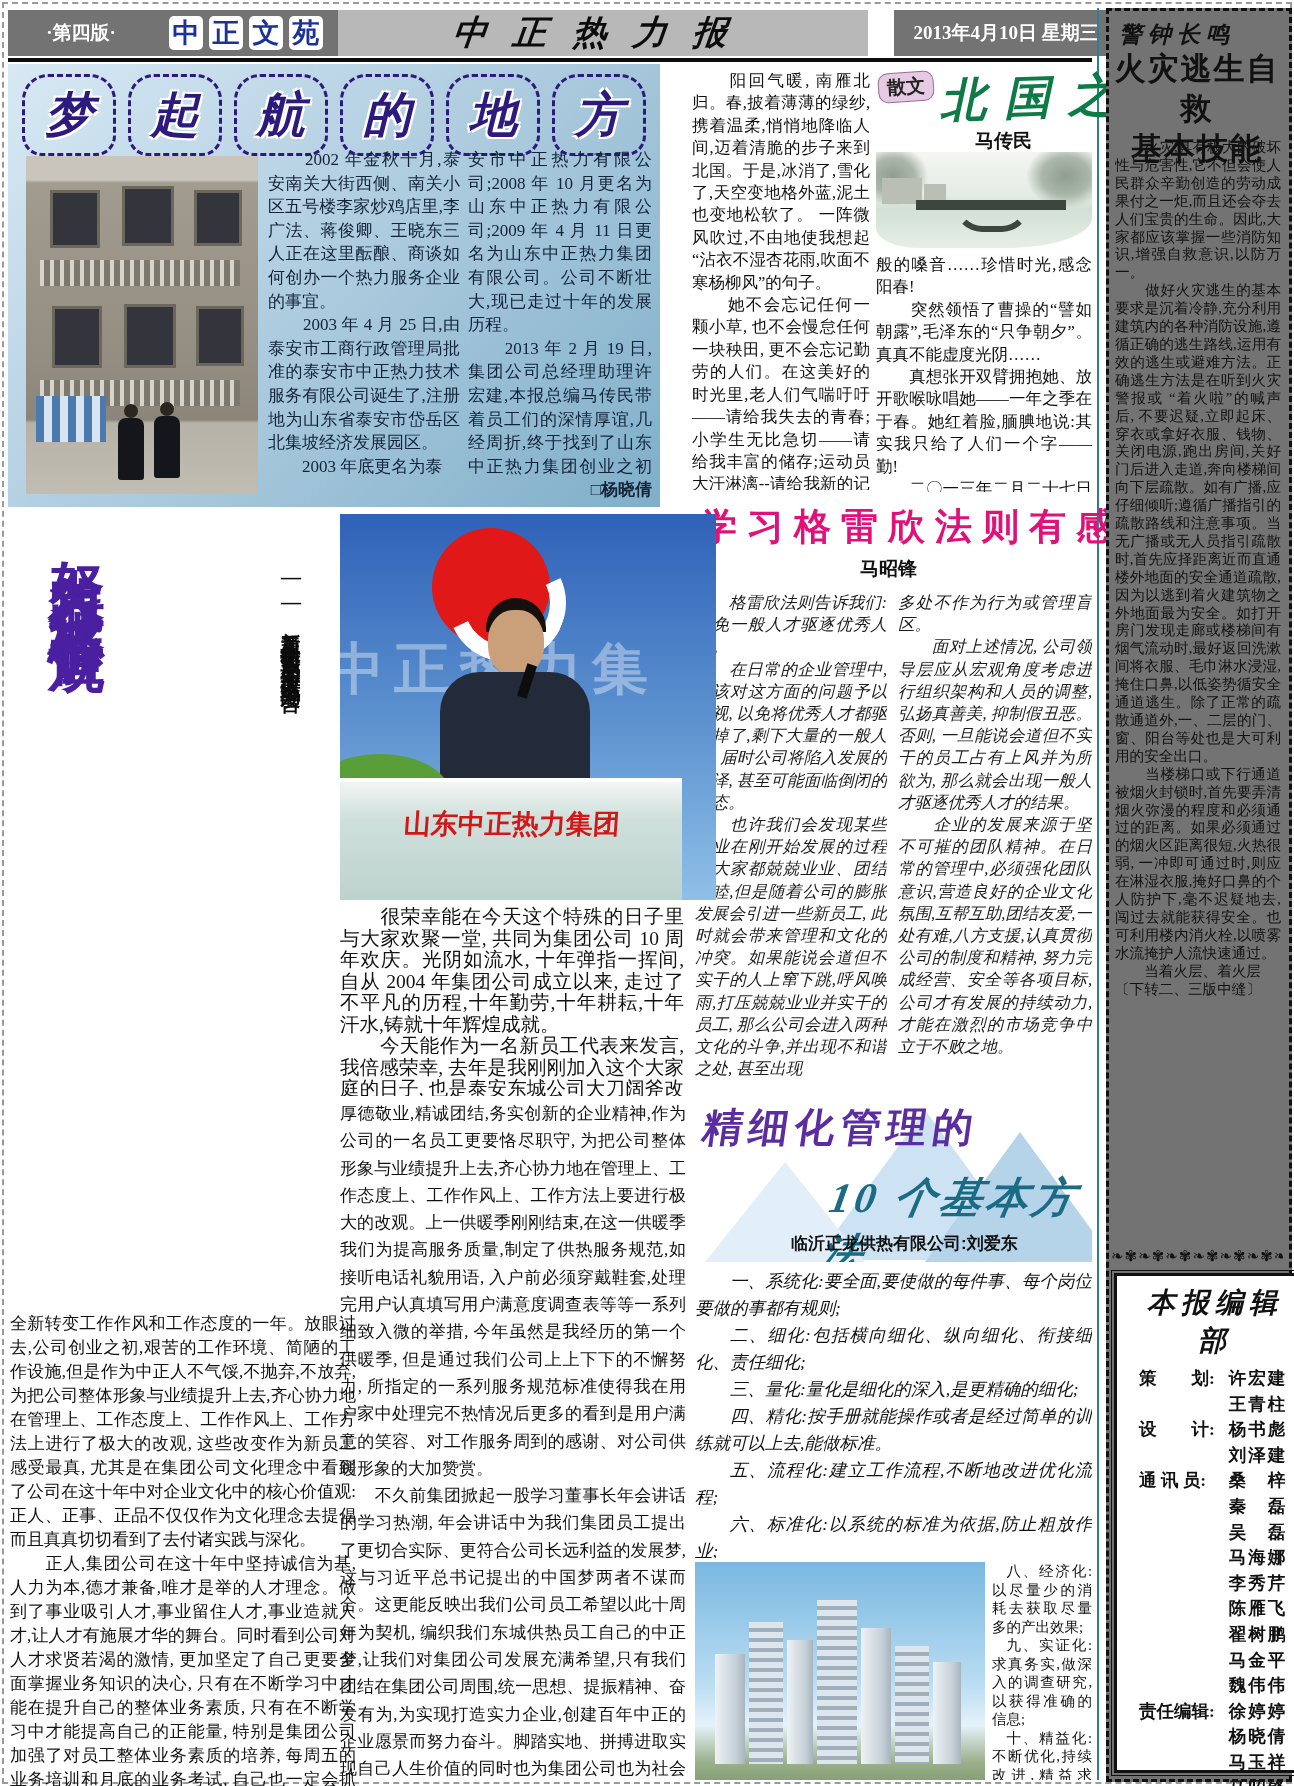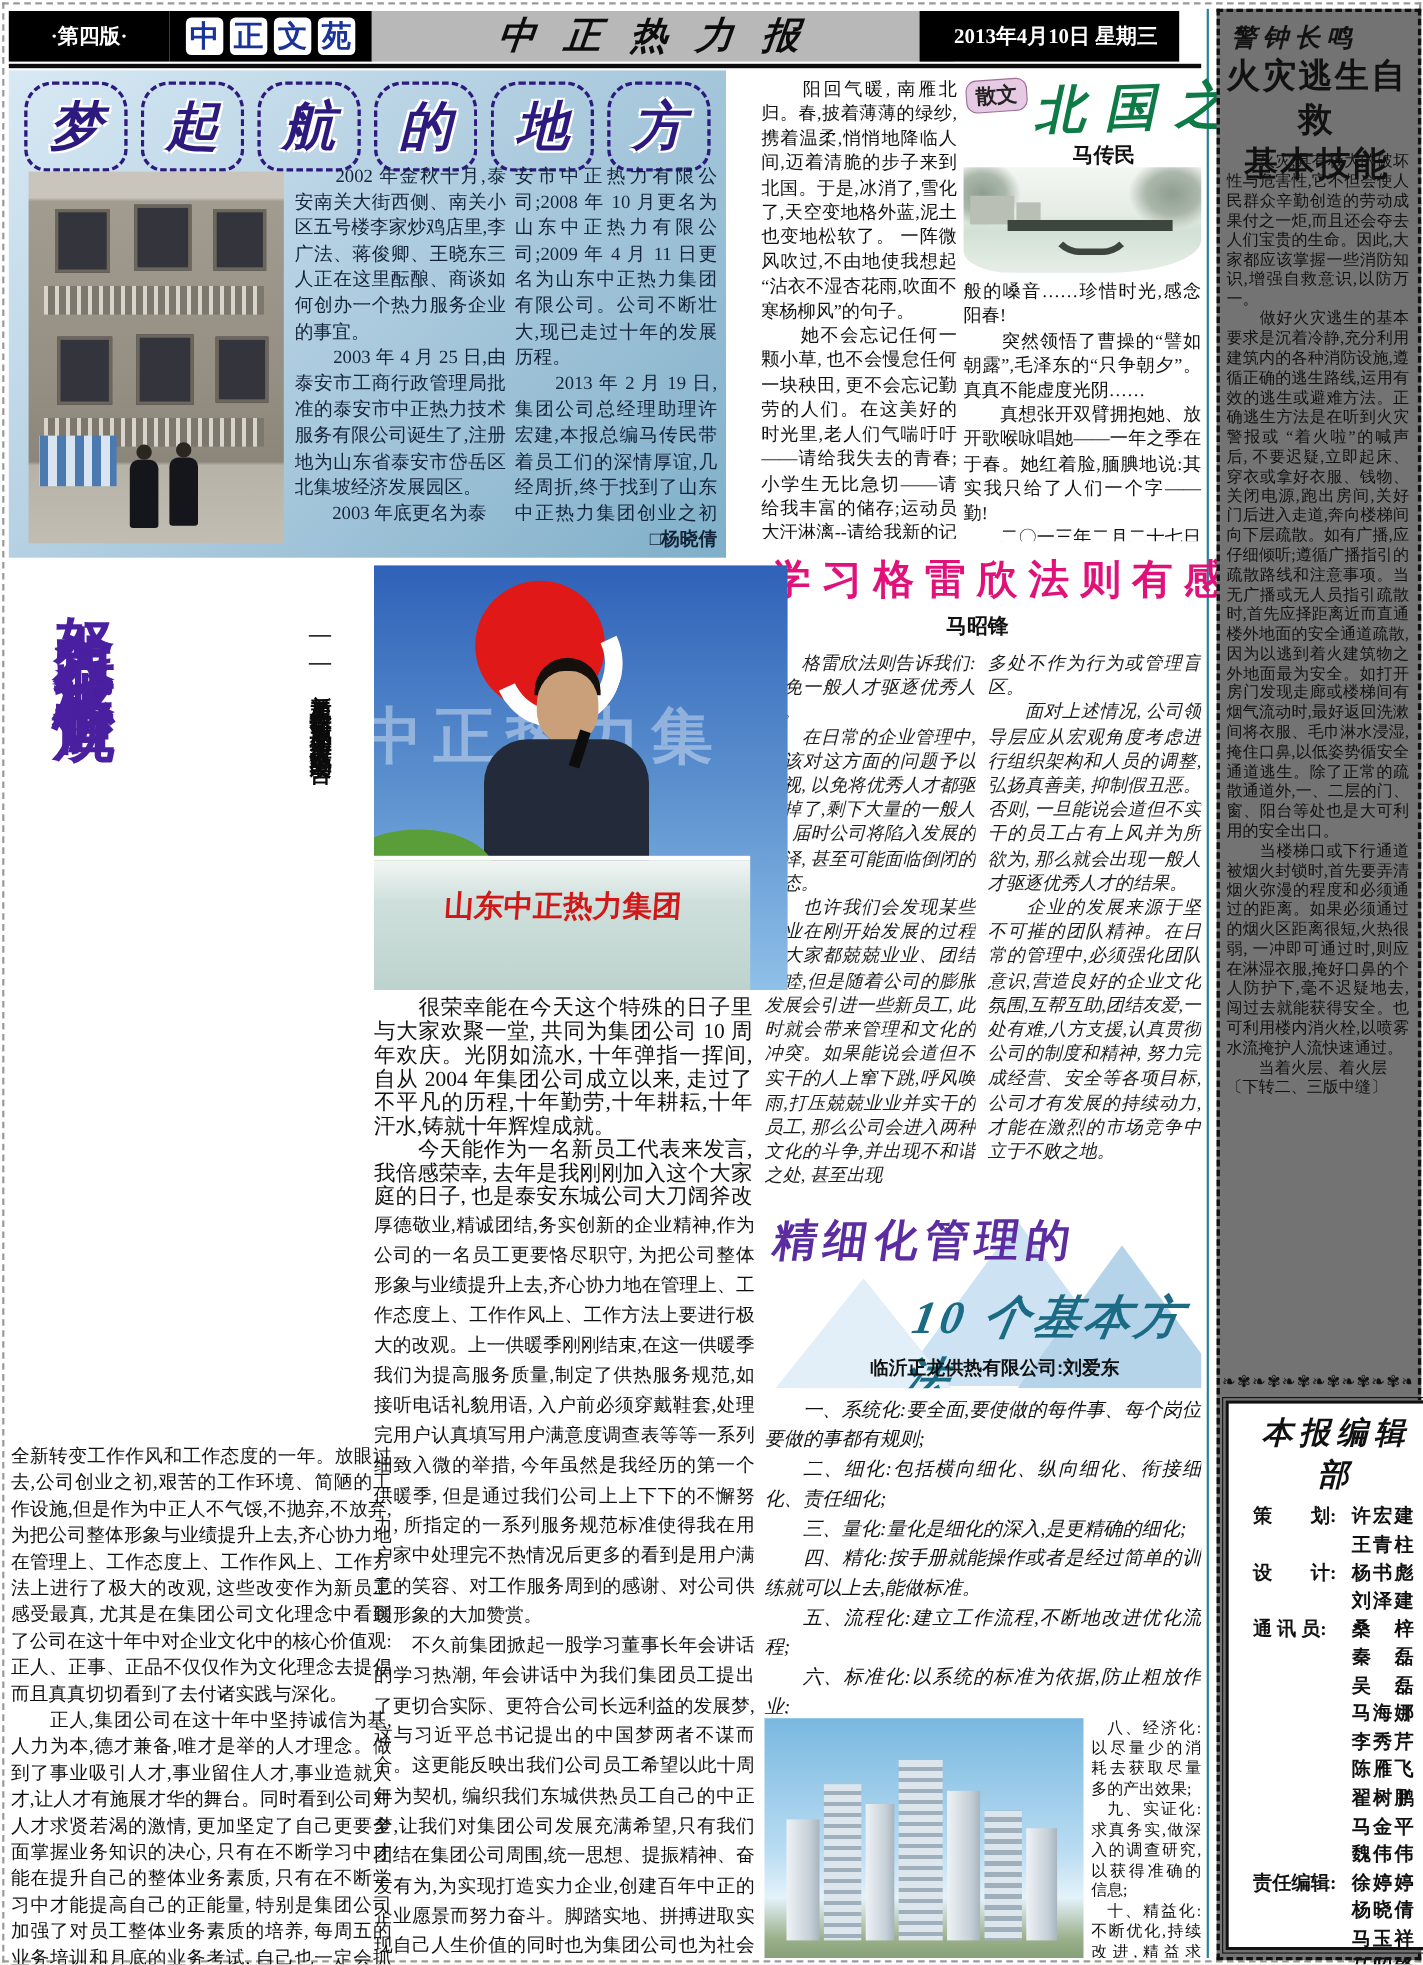--- a/index.html
+++ b/index.html
@@ -2,21 +2,21 @@
 <html><head>
 <meta charset="utf-8">
 <style>
   html,body{margin:0;padding:0;background:#e8e8e4;}
   #page{position:relative;width:1294px;height:1786px;background:#fff;margin:0 auto;
         font-family:"Liberation Serif","DejaVu Serif",serif;color:#111;overflow:hidden;
         outline:2px dashed #9a9a9a;outline-offset:-4px;}
   .abs{position:absolute;}
   .just{text-align:justify;text-justify:inter-ideograph;white-space:pre-line;overflow:hidden;}
   
-  .hdr-red{background:#000000;color:#fff;display:flex;align-items:center;justify-content:center;}
+  .hdr-red{background:#737373;color:#fff;display:flex;align-items:center;justify-content:center;}
   .hdr-gray{background:#b8b8b8;display:flex;align-items:center;justify-content:center;}
   .masthead{font-size:34px;font-weight:bold;font-style:italic;letter-spacing:26px;color:#0c0c0c;transform:skewX(-6deg);}
   .tile{display:inline-block;width:34px;height:34px;background:#fff;border-radius:5px;margin:0 3px;
         color:#1a3399;font-weight:bold;font-size:27px;line-height:34px;text-align:center;
         font-family:"Liberation Sans",sans-serif;}
   .hdr-rule{background:#0c0c0c;}
   
   .dreambox{background:linear-gradient(135deg,#d8e9f4 0%,#a8c8dc 55%,#7fafc9 100%);}
   .medal{width:88px;height:76px;border:3px dashed #2d1a7e;border-radius:26px 26px 20px 20px;
          display:flex;align-items:center;justify-content:center;}
@@ -98,21 +98,21 @@
   <div class="abs hdr-red" style="left:8px;top:10px;width:146px;height:46px;font-size:19px;font-weight:bold;">·第四版·</div>
   <div class="abs hdr-red" style="left:154px;top:10px;width:184px;height:46px;">
     <span class="tile">中</span>
       <span class="tile">正</span>
       <span class="tile">文</span>
       <span class="tile">苑</span>
   </div>
   <div class="abs hdr-gray" style="left:338px;top:10px;width:530px;height:46px;">
     <span class="masthead">中正热力报</span>
   </div>
-  <div class="abs hdr-red" style="left:836px;top:10px;width:224px;height:46px;font-size:19px;font-weight:bold;padding-left:12px;">2013年4月10日 星期三</div>
+  <div class="abs hdr-red" style="left:894px;top:10px;width:224px;height:46px;font-size:19px;font-weight:bold;">2013年4月10日 星期三</div>
   <div class="abs hdr-rule" style="left:8px;top:58px;width:1084px;height:4px;"></div>
   <div class="abs divline" style="left:1097px;top:8px;width:2px;height:1772px;"></div>
 
   <div class="abs dreambox" style="left:8px;top:64px;width:652px;height:443px;">
     <div class="abs" style="left:14px;top:10px;width:624px;display:flex;justify-content:space-between;">
       <div class="medal">
           <span>梦</span>
         </div>
       <div class="medal">
           <span>起</span>

